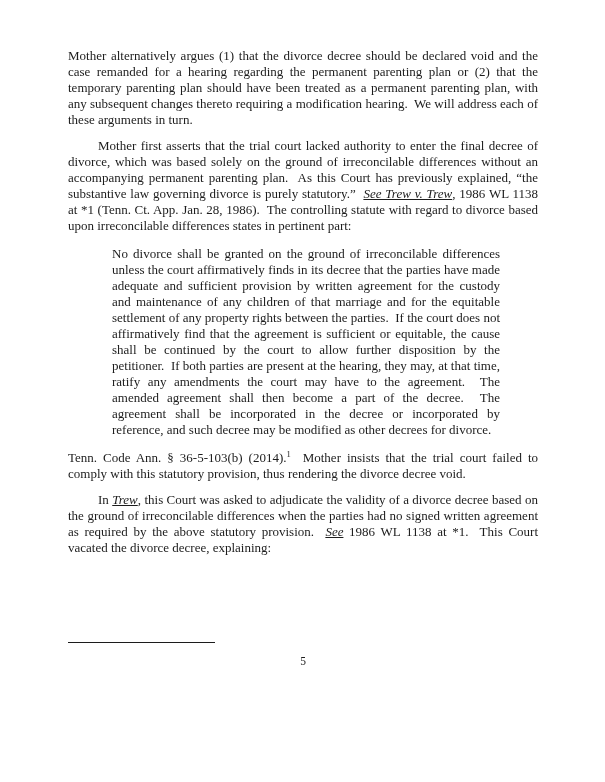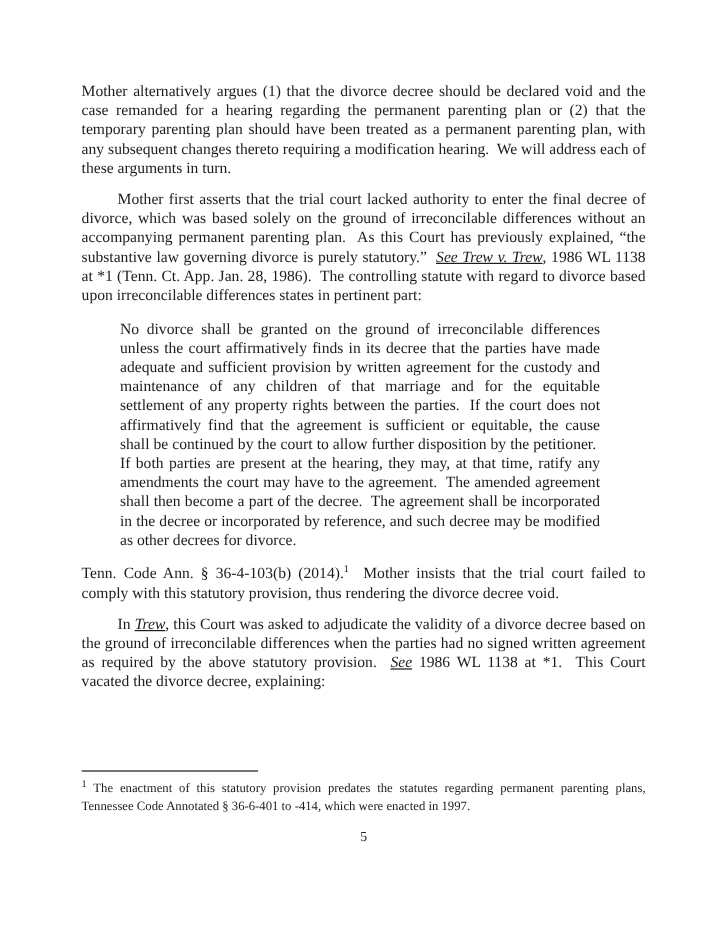--- a/index.html
+++ b/index.html
@@ -10,33 +10,33 @@
     background: #ffffff;
     font-family: "Liberation Serif", "DejaVu Serif", serif;
     color: #1c1c1c;
     overflow: hidden;
   }
   .content {
     position: absolute;
     top: 0; left: 0; right: 0;
     height: 640px;
     overflow: hidden;
-    padding: 68px 67px 0 68px;
+    padding: 48px 67px 0 68px;
     box-sizing: border-box;
     font-size: 13px;
     line-height: 16px;
   }
   .para {
     text-align: justify;
     margin: 0 0 10px 0;
   }
   .indent { text-indent: 30px; }
   .bquote {
     text-align: justify;
-    margin: 12px 38px 12px 32px;
+    margin: 12px 38px 12px 44px;
   }
   .bquote.first-indent {
     text-indent: 32px;
     text-align-last: justify;
   }
   .it { font-style: italic; text-decoration: underline; }
   sup.note-ref {
     font-size: 8.5px;
     vertical-align: super;
     line-height: 0;
@@ -72,26 +72,25 @@
 <div class="page">
 
   <div class="content">
 
     <p class="para"><span>Mother alternatively argues (1) that the divorce decree should be declared void and the case remanded for a hearing regarding the permanent parenting plan or (2) that the temporary parenting plan should have been treated as a permanent parenting plan, with any subsequent changes thereto requiring a modification hearing.&nbsp; We will address each of these arguments in turn.</span></p>
 
     <p class="para indent"><span>Mother first asserts that the trial court lacked authority to enter the final decree of divorce, which was based solely on the ground of irreconcilable differences without an accompanying permanent parenting plan.&nbsp; As this Court has previously explained, “the substantive law governing divorce is purely statutory.”&nbsp; </span><span class="it">See Trew v. Trew</span><span>, 1986 WL 1138 at *1 (Tenn. Ct. App. Jan. 28, 1986).&nbsp; The controlling statute with regard to divorce based upon irreconcilable differences states in pertinent part:</span></p>
 
     <p class="bquote"><span>No divorce shall be granted on the ground of irreconcilable differences unless the court affirmatively finds in its decree that the parties have made adequate and sufficient provision by written agreement for the custody and maintenance of any children of that marriage and for the equitable settlement of any property rights between the parties.&nbsp; If the court does not affirmatively find that the agreement is sufficient or equitable, the cause shall be continued by the court to allow further disposition by the petitioner.&nbsp; If both parties are present at the hearing, they may, at that time, ratify any amendments the court may have to the agreement.&nbsp; The amended agreement shall then become a part of the decree.&nbsp; The agreement shall be incorporated in the decree or incorporated by reference, and such decree may be modified as other decrees for divorce.</span></p>
 
-    <p class="para"><span>Tenn. Code Ann. § 36-4-103(b) (2014).</span><sup class="note-ref">1</sup><span>&nbsp; Mother insists that the trial court failed to comply with this statutory provision, thus rendering the divorce decree void.</span></p>
+    <p class="para"><span>Tenn. Code Ann. § 36-5-103(b) (2014).</span><sup class="note-ref">1</sup><span>&nbsp; Mother insists that the trial court failed to comply with this statutory provision, thus rendering the divorce decree void.</span></p>
 
     <p class="para indent"><span>In </span><span class="it">Trew</span><span>, this Court was asked to adjudicate the validity of a divorce decree based on the ground of irreconcilable differences when the parties had no signed written agreement as required by the above statutory provision.&nbsp; </span><span class="it">See</span><span> 1986 WL 1138 at *1.&nbsp; This Court vacated the divorce decree, explaining:</span></p>
 
 
   </div>
 
   <div class="footer-area">
     <div class="fn-rule"></div>
-    <p class="fn-text"><sup class="note-ref">1</sup><span> The enactment of this statutory provision predates the statutes regarding permanent parenting plans, Tennessee Code Annotated § 36-6-401 to -414, which were enacted in 1997.</span></p>
     <div class="pgnum">5</div>
   </div>
 
 </div>
 
 </body></html>

